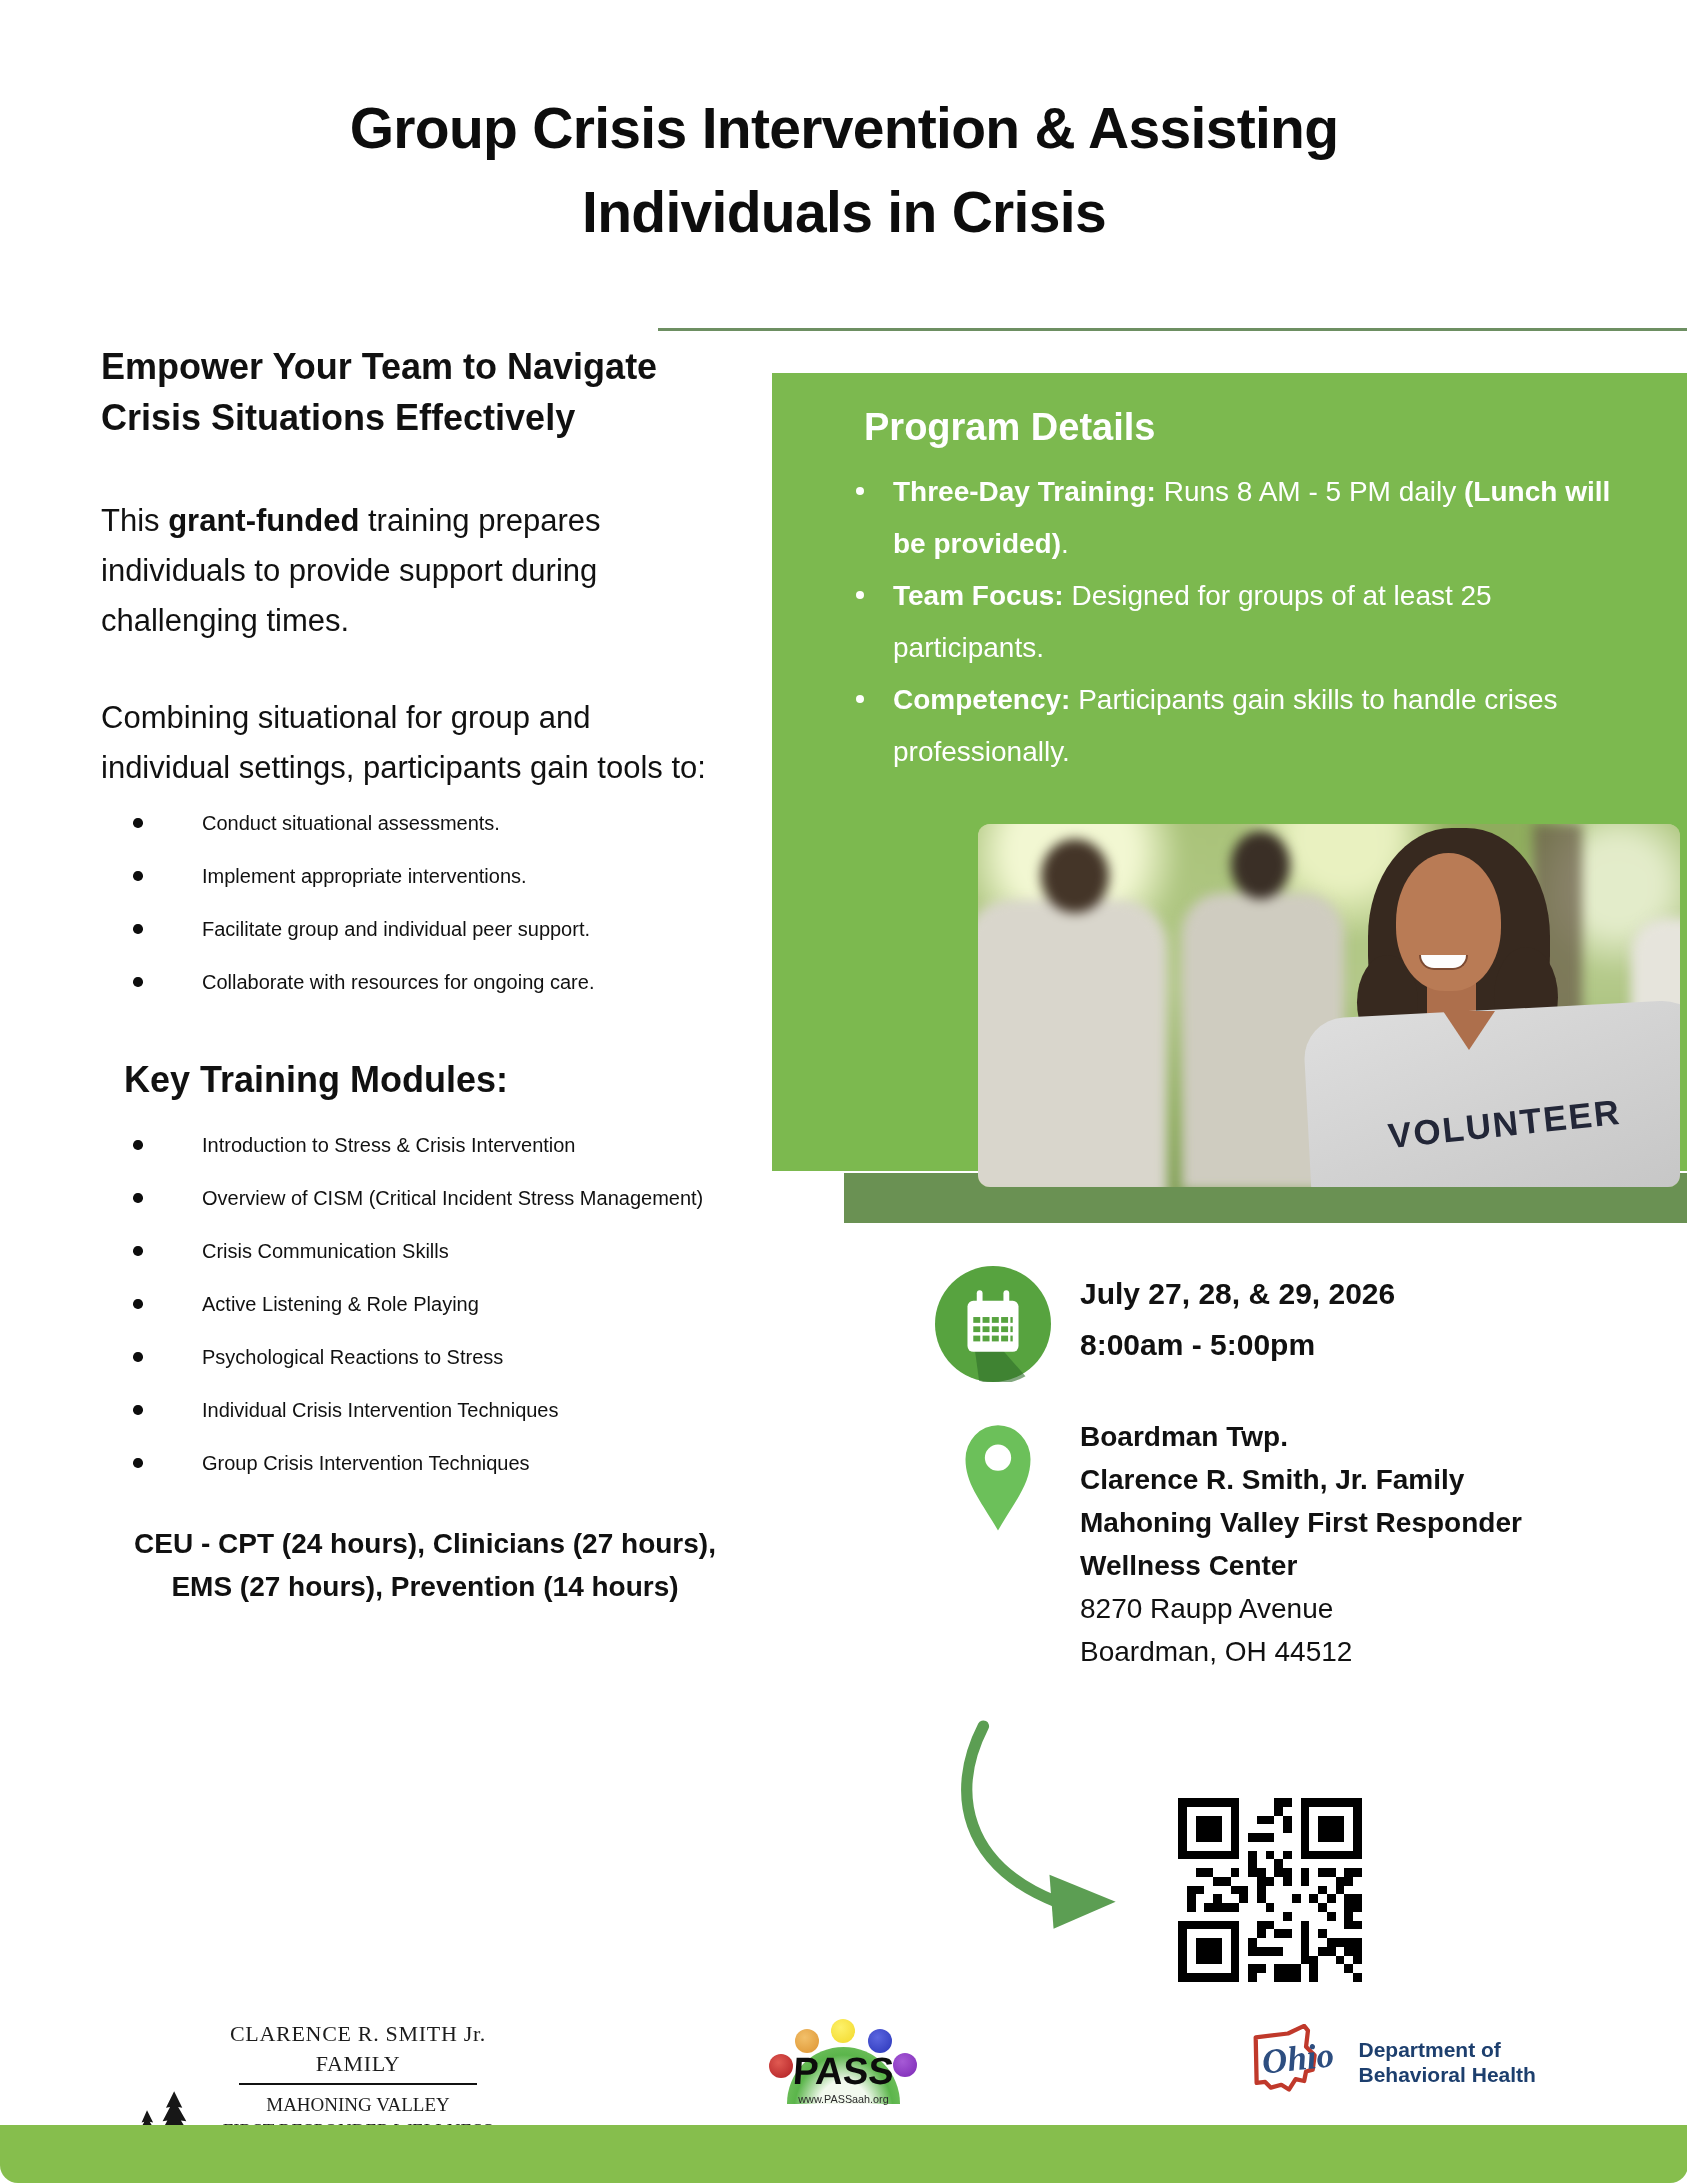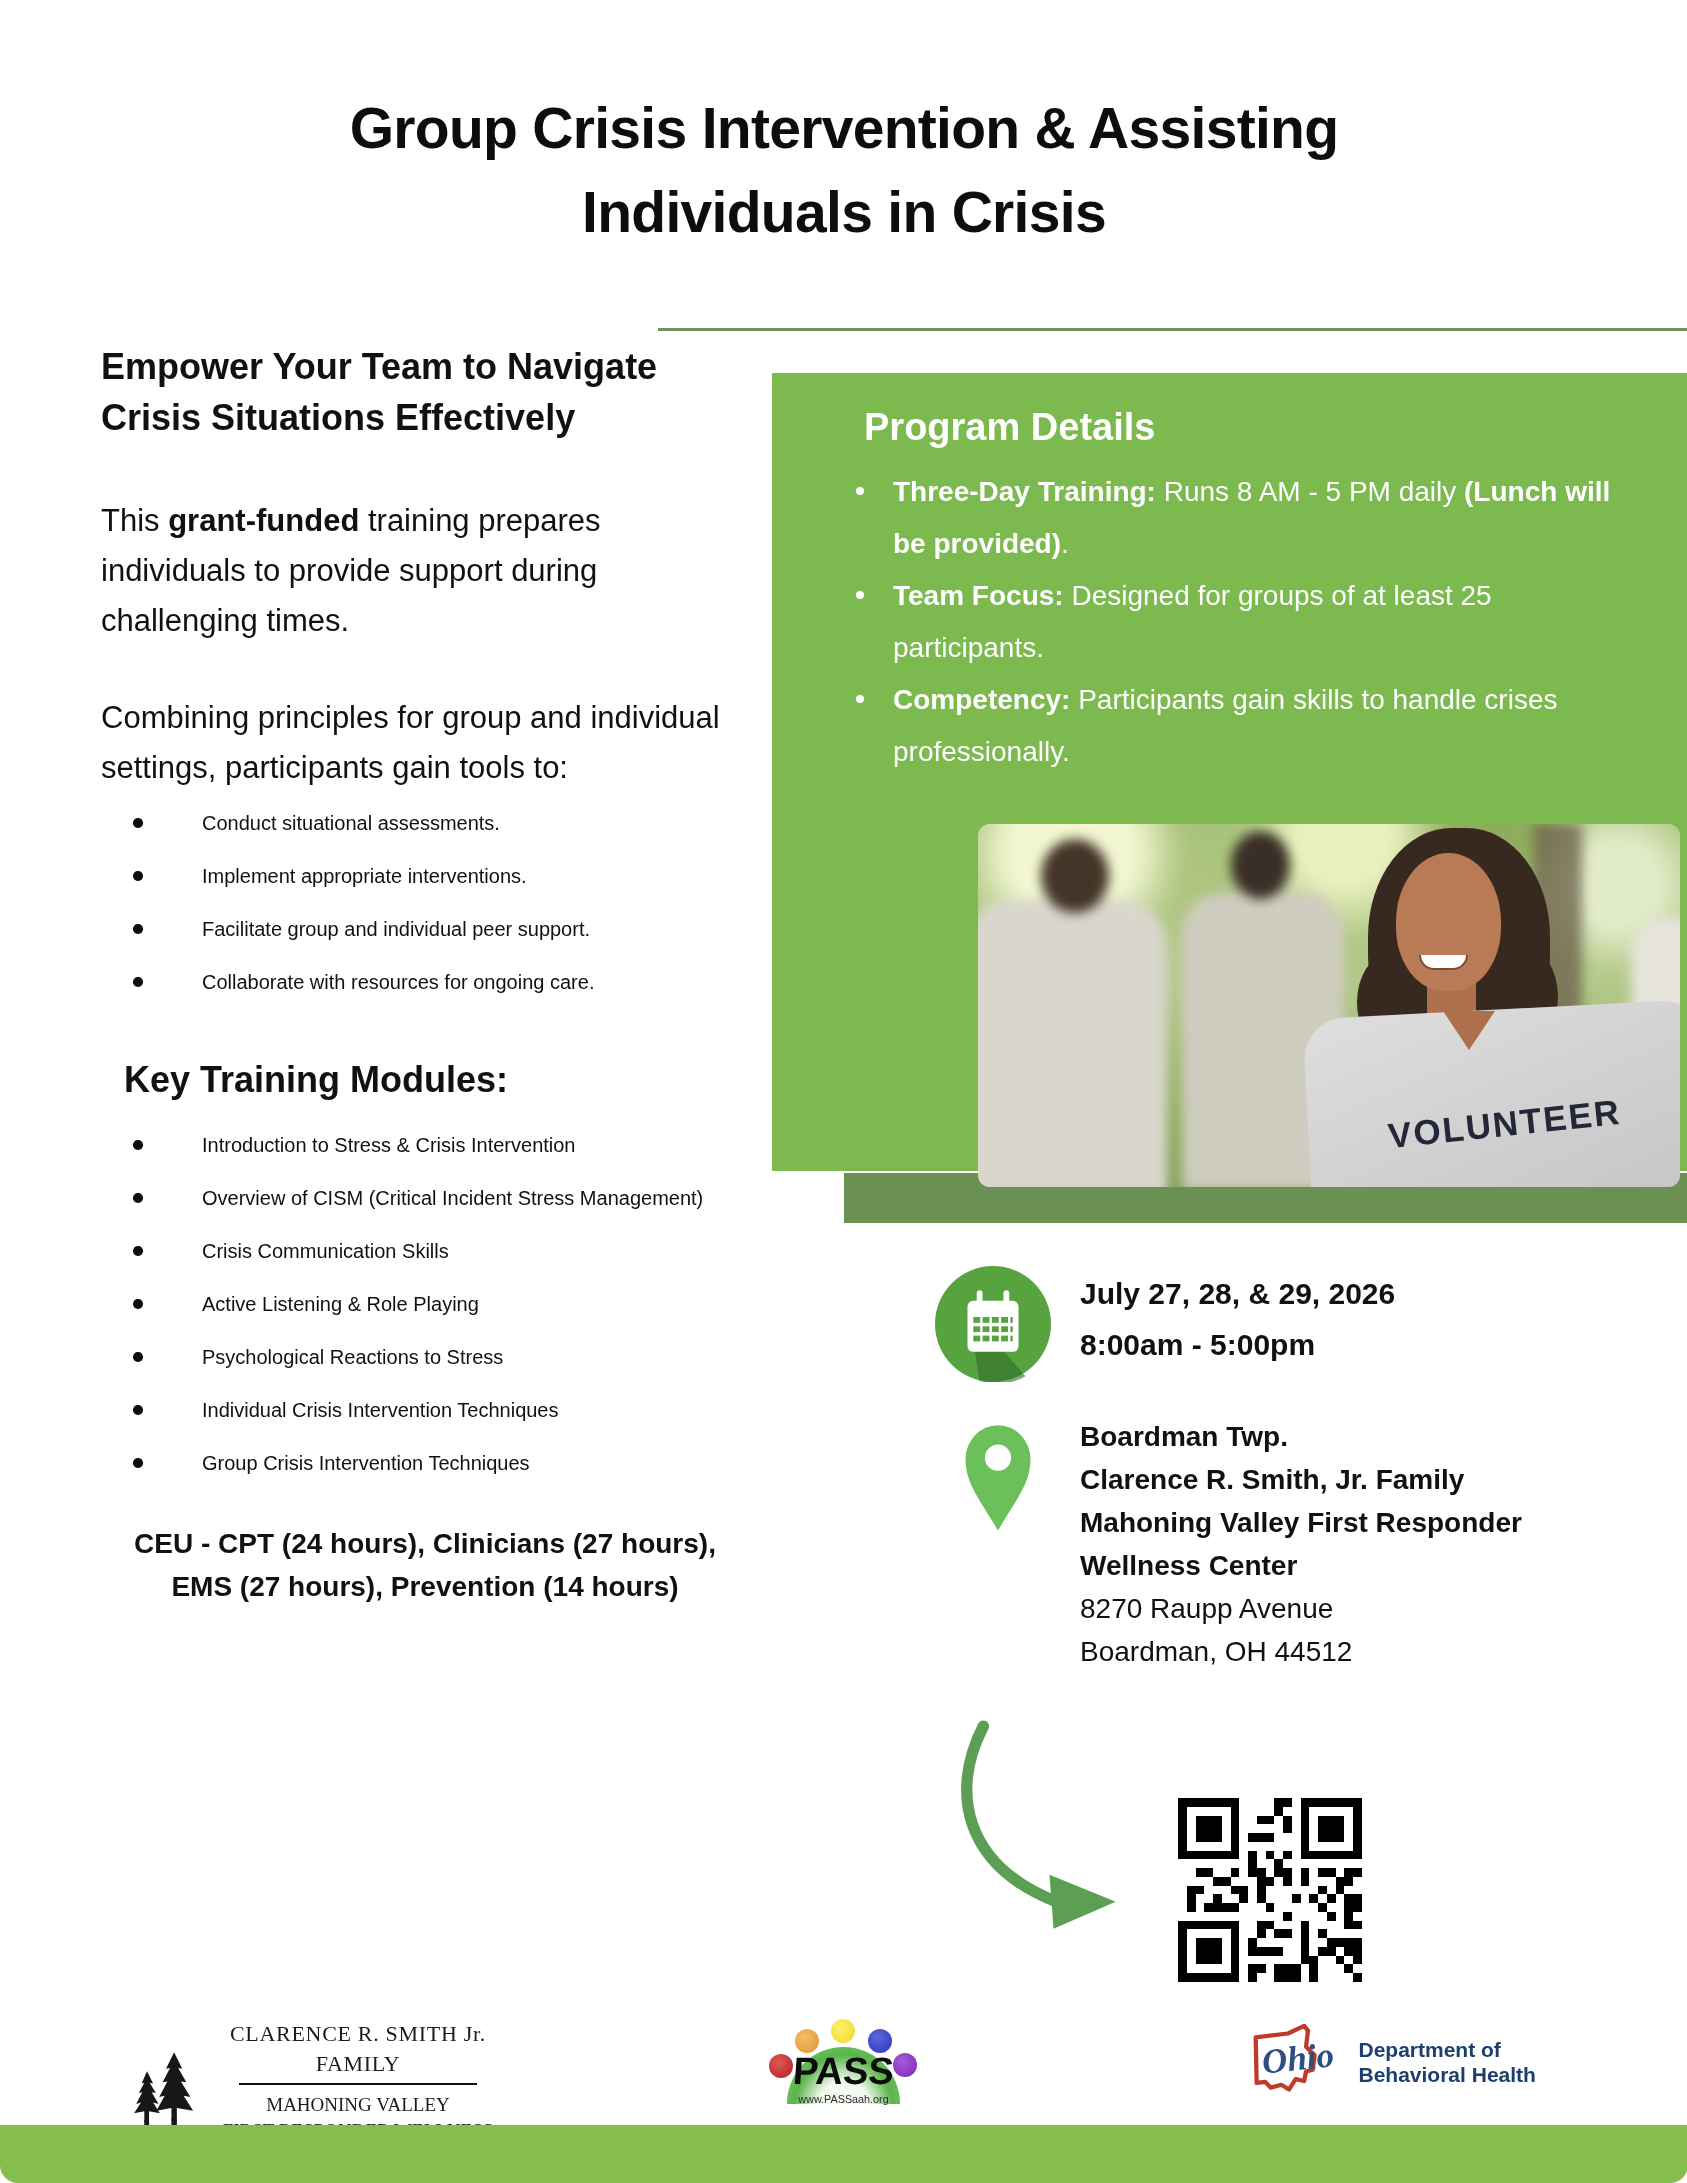--- a/index.html
+++ b/index.html
@@ -84,21 +84,21 @@
   .loc-block{position:absolute;left:1080px;top:1415px;font-size:28px;line-height:43px;width:554px;}
   .loc-block .bold{font-weight:800;}
 
   
   .register-label{position:absolute;left:911px;top:1700px;width:695px;text-align:center;
                   color:var(--link-green);font-size:28px;font-weight:800;line-height:42px;}
   .arrow-icon{position:absolute;left:955px;top:1718px;}
   .qr{position:absolute;left:1178px;top:1798px;width:184px;height:184px;background:#ffffff;}
 
   
-  .footer-smith{position:absolute;left:132px;top:2012px;display:flex;align-items:center;
+  .footer-smith{position:absolute;left:132px;top:2012px;display:flex;align-items:flex-end;
                 font-family:"Liberation Serif",serif;color:#1c1c1c;}
   .fs-text{width:297px;text-align:center;margin-left:9.5px;margin-top:6.8px;}
   .fs-l1{font-size:22px;letter-spacing:0.7px;line-height:30px;}
   .fs-rule{width:238px;height:2.7px;background:#111;margin:4px auto 6.8px auto;}
   .fs-l2{font-size:19px;line-height:26px;}
   .fs-l3{font-size:19px;line-height:26px;}
 
   .footer-pass{position:absolute;left:765px;top:2015px;width:157px;height:88px;}
   .pass-dot{position:absolute;width:24px;height:24px;border-radius:50%;}
   .pass-arch{position:absolute;left:21.6px;top:32px;width:113px;height:57px;border-radius:113px 113px 0 0;
@@ -123,21 +123,21 @@
 
   <div class="title">
     <div>Group Crisis Intervention &amp; Assisting</div>
     <div>Individuals in Crisis</div>
   </div>
   <div class="divider"></div>
 
   <div class="left-col">
     <h2 class="lc-heading">Empower Your Team to Navigate Crisis Situations Effectively</h2>
     <p class="lc-par"><span>This </span><b>grant-funded</b><span> training prepares individuals to provide support during challenging times.</span></p>
-    <p class="lc-par second">Combining principles for group and individual settings, participants gain tools to:</p>
+    <p class="lc-par second">Combining situational for group and individual settings, participants gain tools to:</p>
     <ul class="lc-list">
       <li>Conduct situational assessments.</li>
       <li>Implement appropriate interventions.</li>
       <li>Facilitate group and individual peer support.</li>
       <li>Collaborate with resources for ongoing care.</li>
     </ul>
     <h2 class="lc-modules-heading">Key Training Modules:</h2>
     <ul class="lc-list wide">
       <li>Introduction to Stress &amp; Crisis Intervention</li>
       <li>Overview of CISM (Critical Incident Stress Management)</li>

